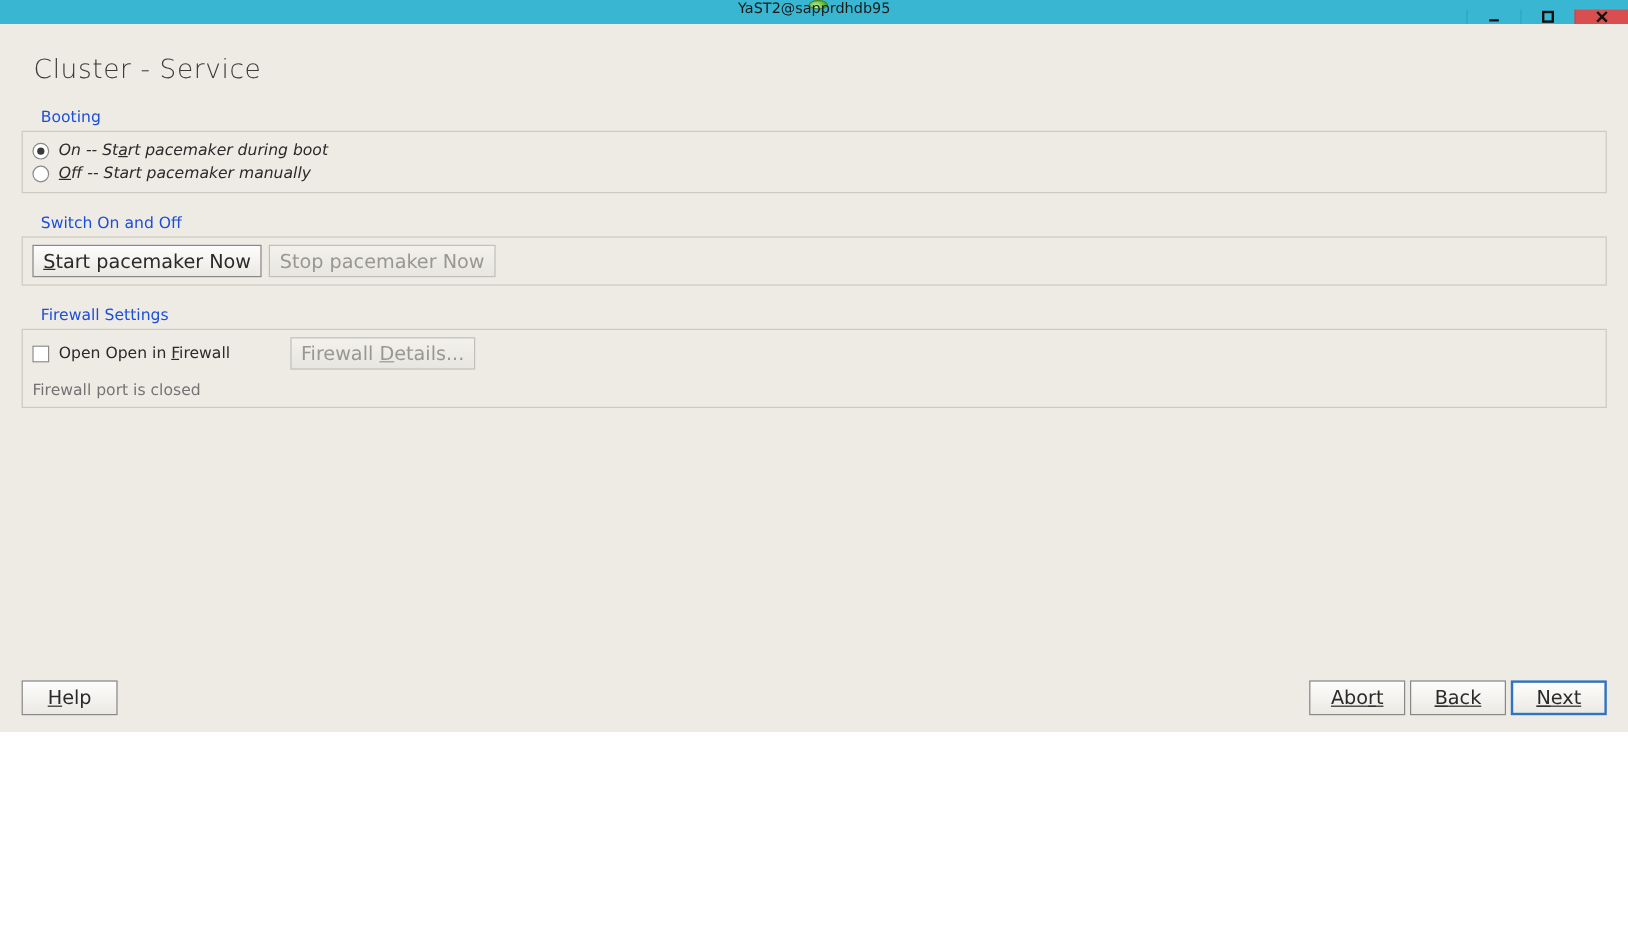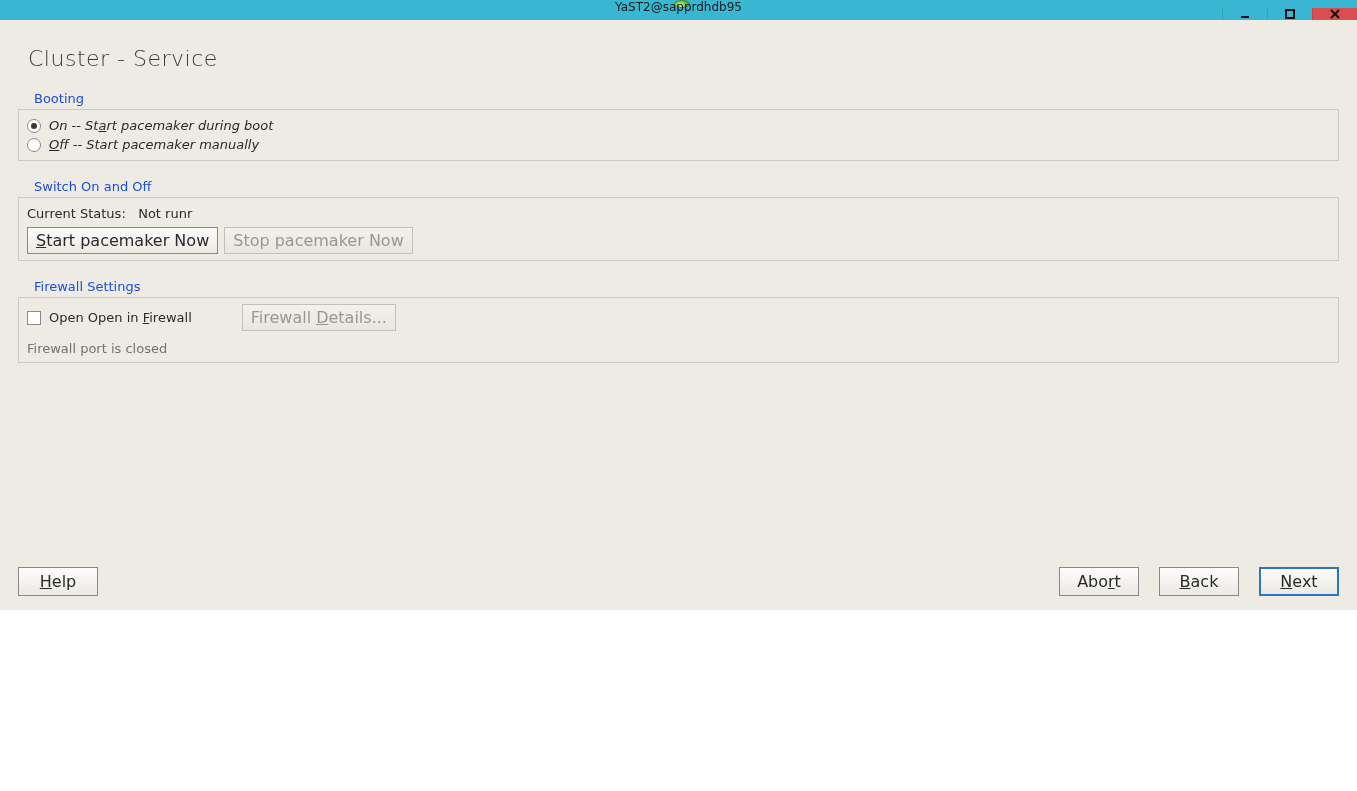--- a/index.html
+++ b/index.html
@@ -150,21 +150,21 @@
   .firewall-status { font-size: 13px; color: #737373; padding: 2px 0 0 0;}
 
   
   .footer {
     position: absolute;
     left: 18px; right: 18px; bottom: 14px;
     display: flex;
     justify-content: space-between;
     align-items: center;
   }
-  .footer-right { display: flex; gap: 20px; }
+  .footer-right { display: flex; gap: 4px; text-decoration: underline; }
   .footer .btn { min-width: 80px; text-align: center; padding: 4px 8px;}
   .footer .btn.primary {
     border: 2px solid #2f74c0;
     padding: 3px 7px;
   }
 </style>
 </head>
 <body>
 
 <div class="titlebar">
@@ -201,23 +201,20 @@
       <span class="radio-label"><span>On -- St</span><span class="u">a</span><span>rt pacemaker during boot</span></span>
     </div>
     <div class="radio-row">
       <div class="radio-outer"></div>
       <span class="radio-label"><span class="u">O</span><span>ff -- Start pacemaker manually</span></span>
     </div>
   </div>
 
   <div class="section-label">Switch On and Off</div>
   <div class="group-box">
-    <div class="status-row">
-      <span>Current Status: </span>&nbsp;&nbsp;<span>Not runr</span>
-    </div>
     <div class="btn-row">
       <div class="btn"><span class="u">S</span><span>tart pacemaker Now</span></div>
       <div class="btn disabled"><span>Stop pacemaker Now</span></div>
     </div>
   </div>
 
   <div class="section-label">Firewall Settings</div>
   <div class="group-box">
     <div class="firewall-row">
       <div class="check-row">

